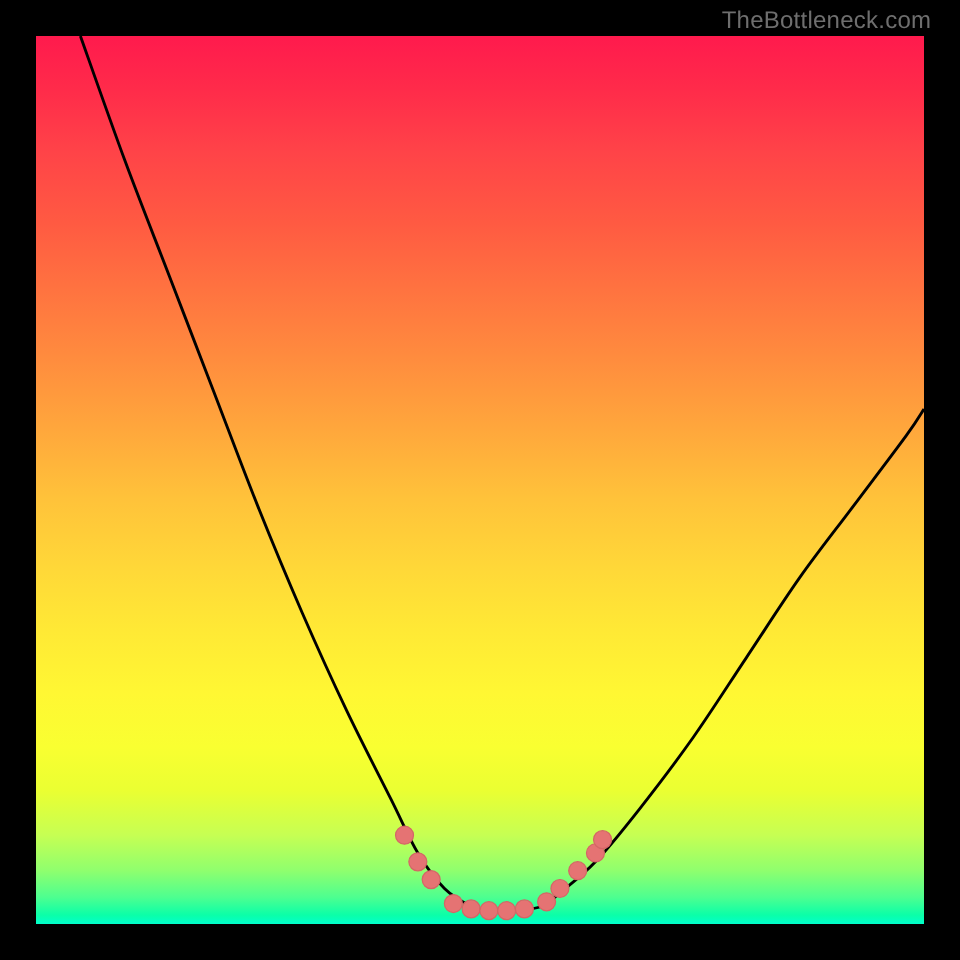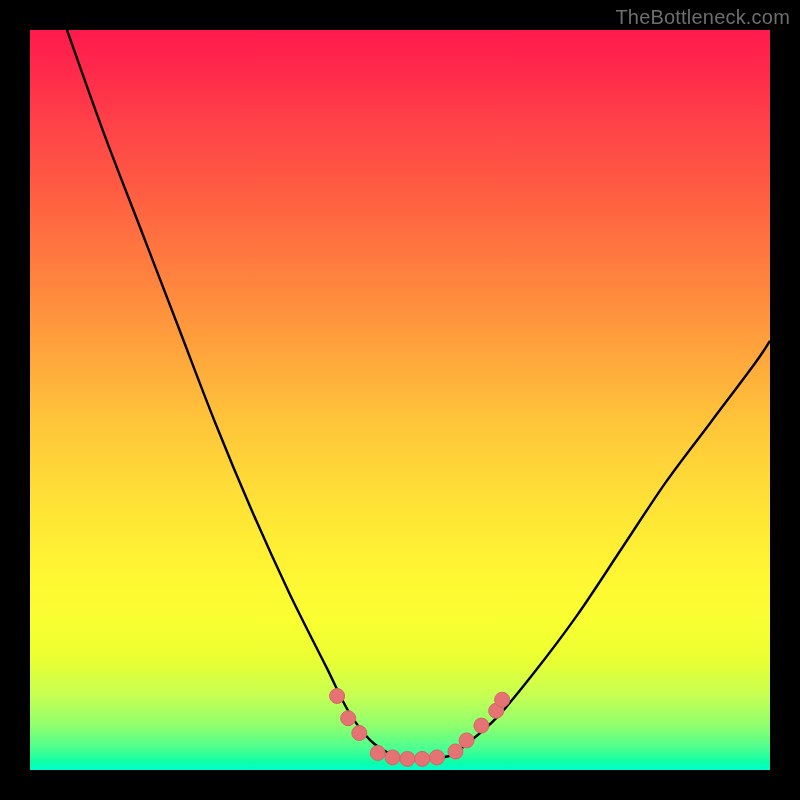--- a/index.html
+++ b/index.html
@@ -50,21 +50,21 @@
       #00ffcc 100%
     );
   }
   .svg-layer {
     position: absolute;
     inset: 0;
   }
   .watermark {
     position: absolute;
     top: 6px;
-    right: 10px;
+    right: 24px;
     color: #6e6e6e;
     font-size: 20px;
     font-weight: 500;
     letter-spacing: 0.2px;
     user-select: none;
   }
 </style>
 </head>
 <body>
 

